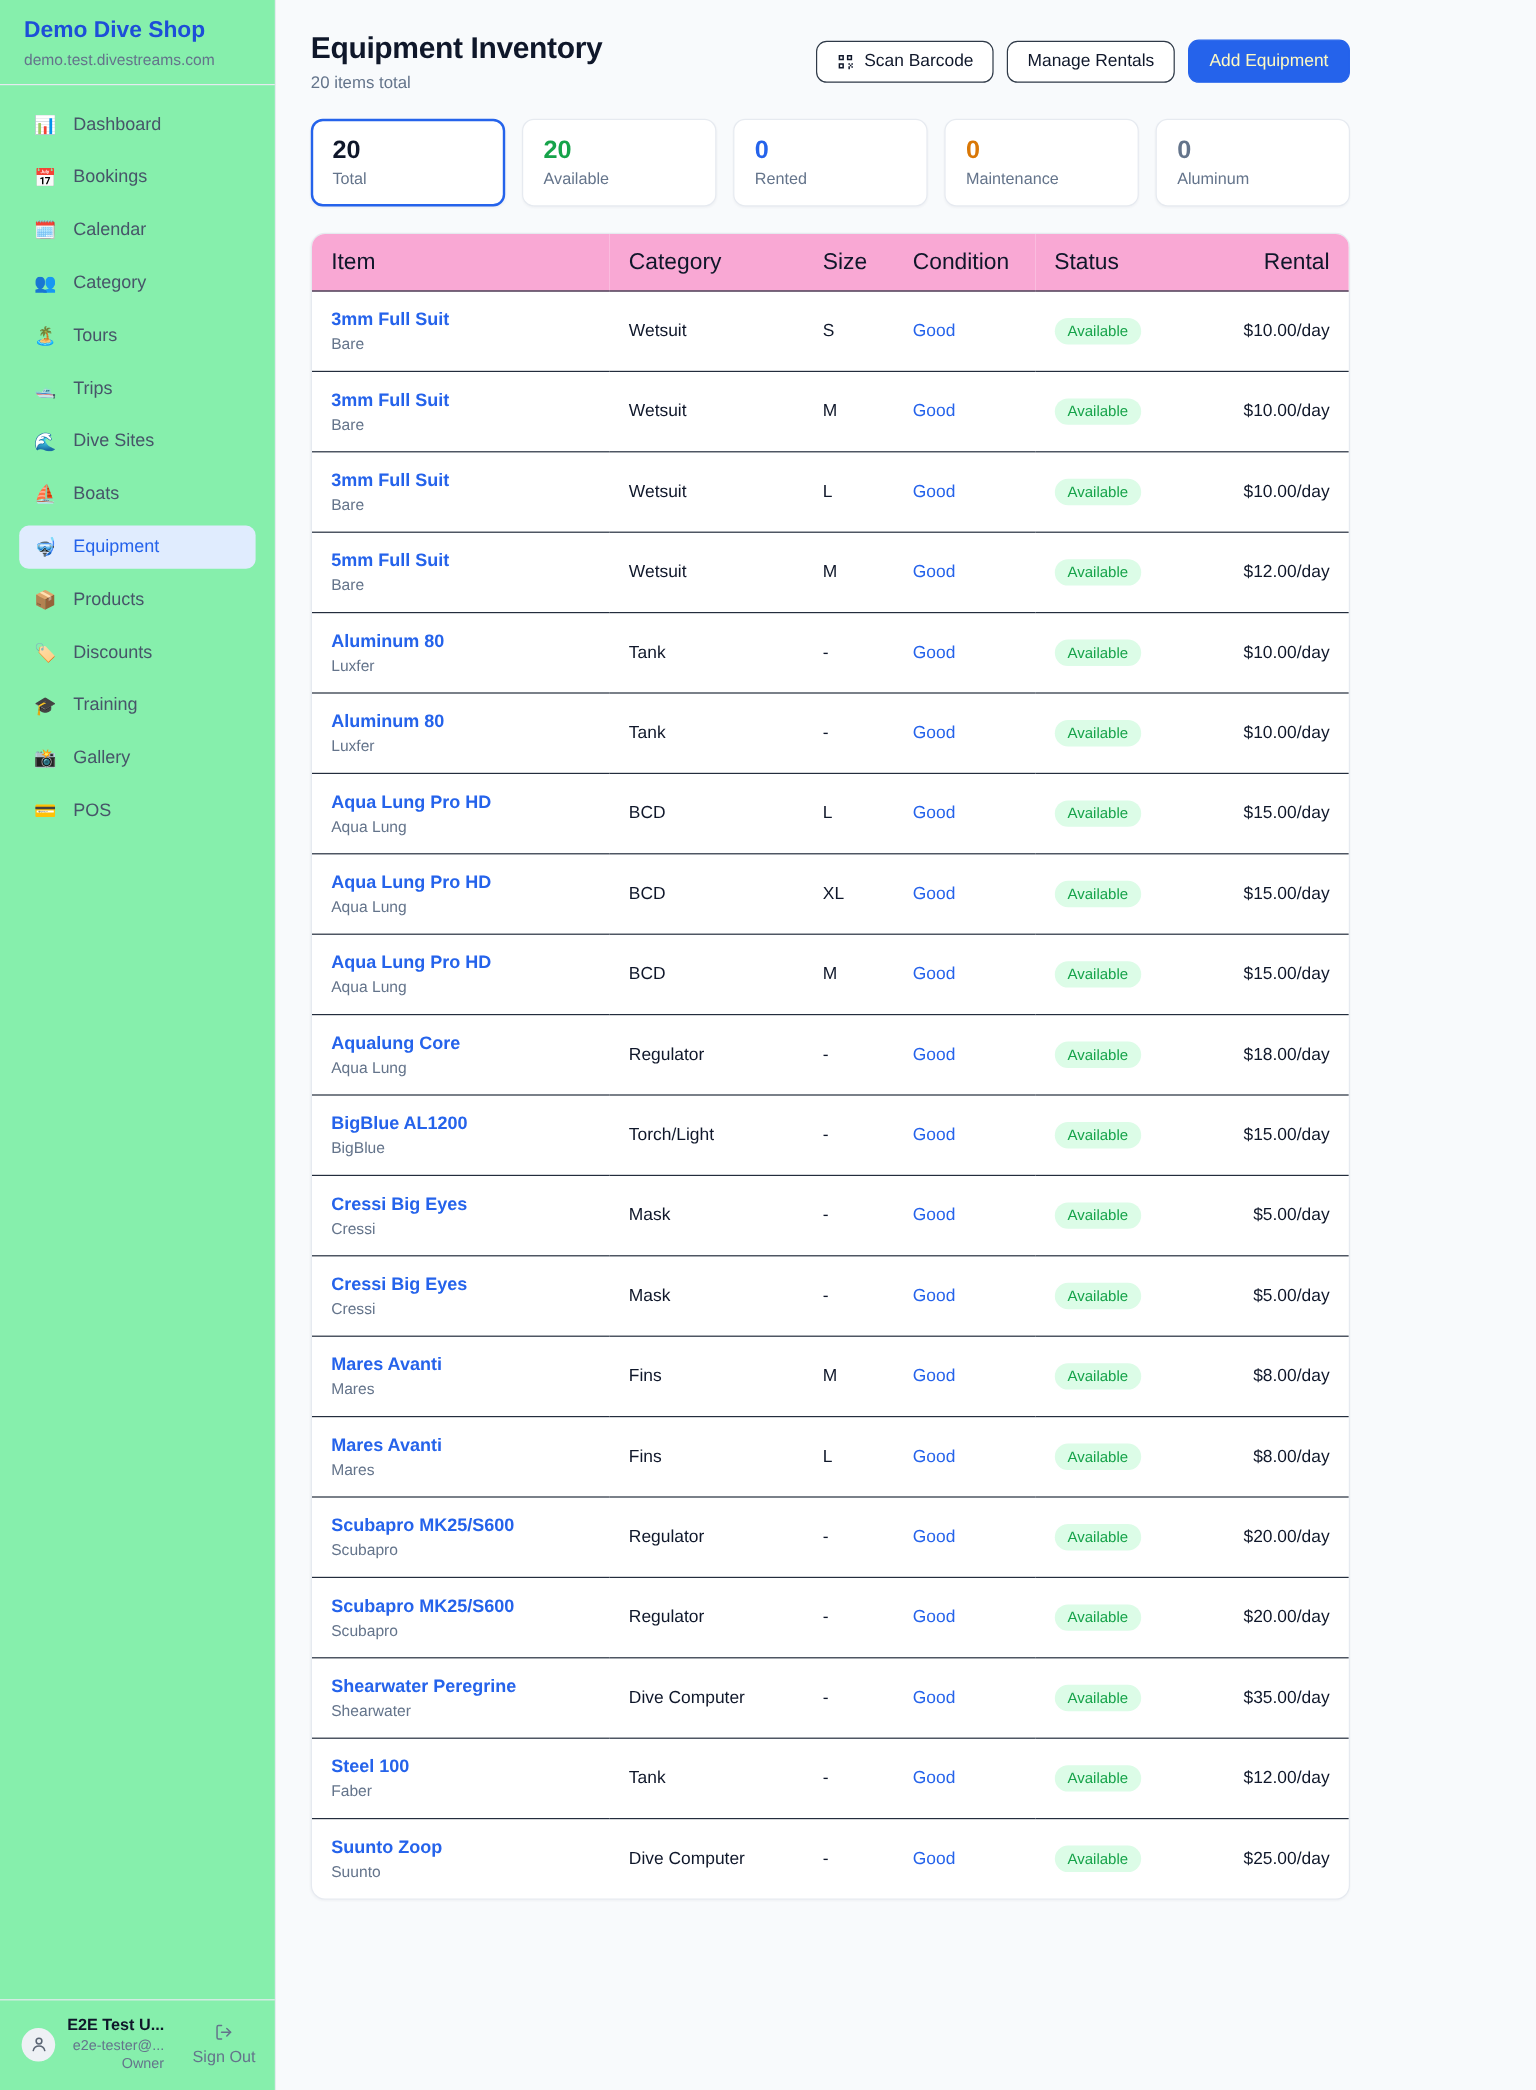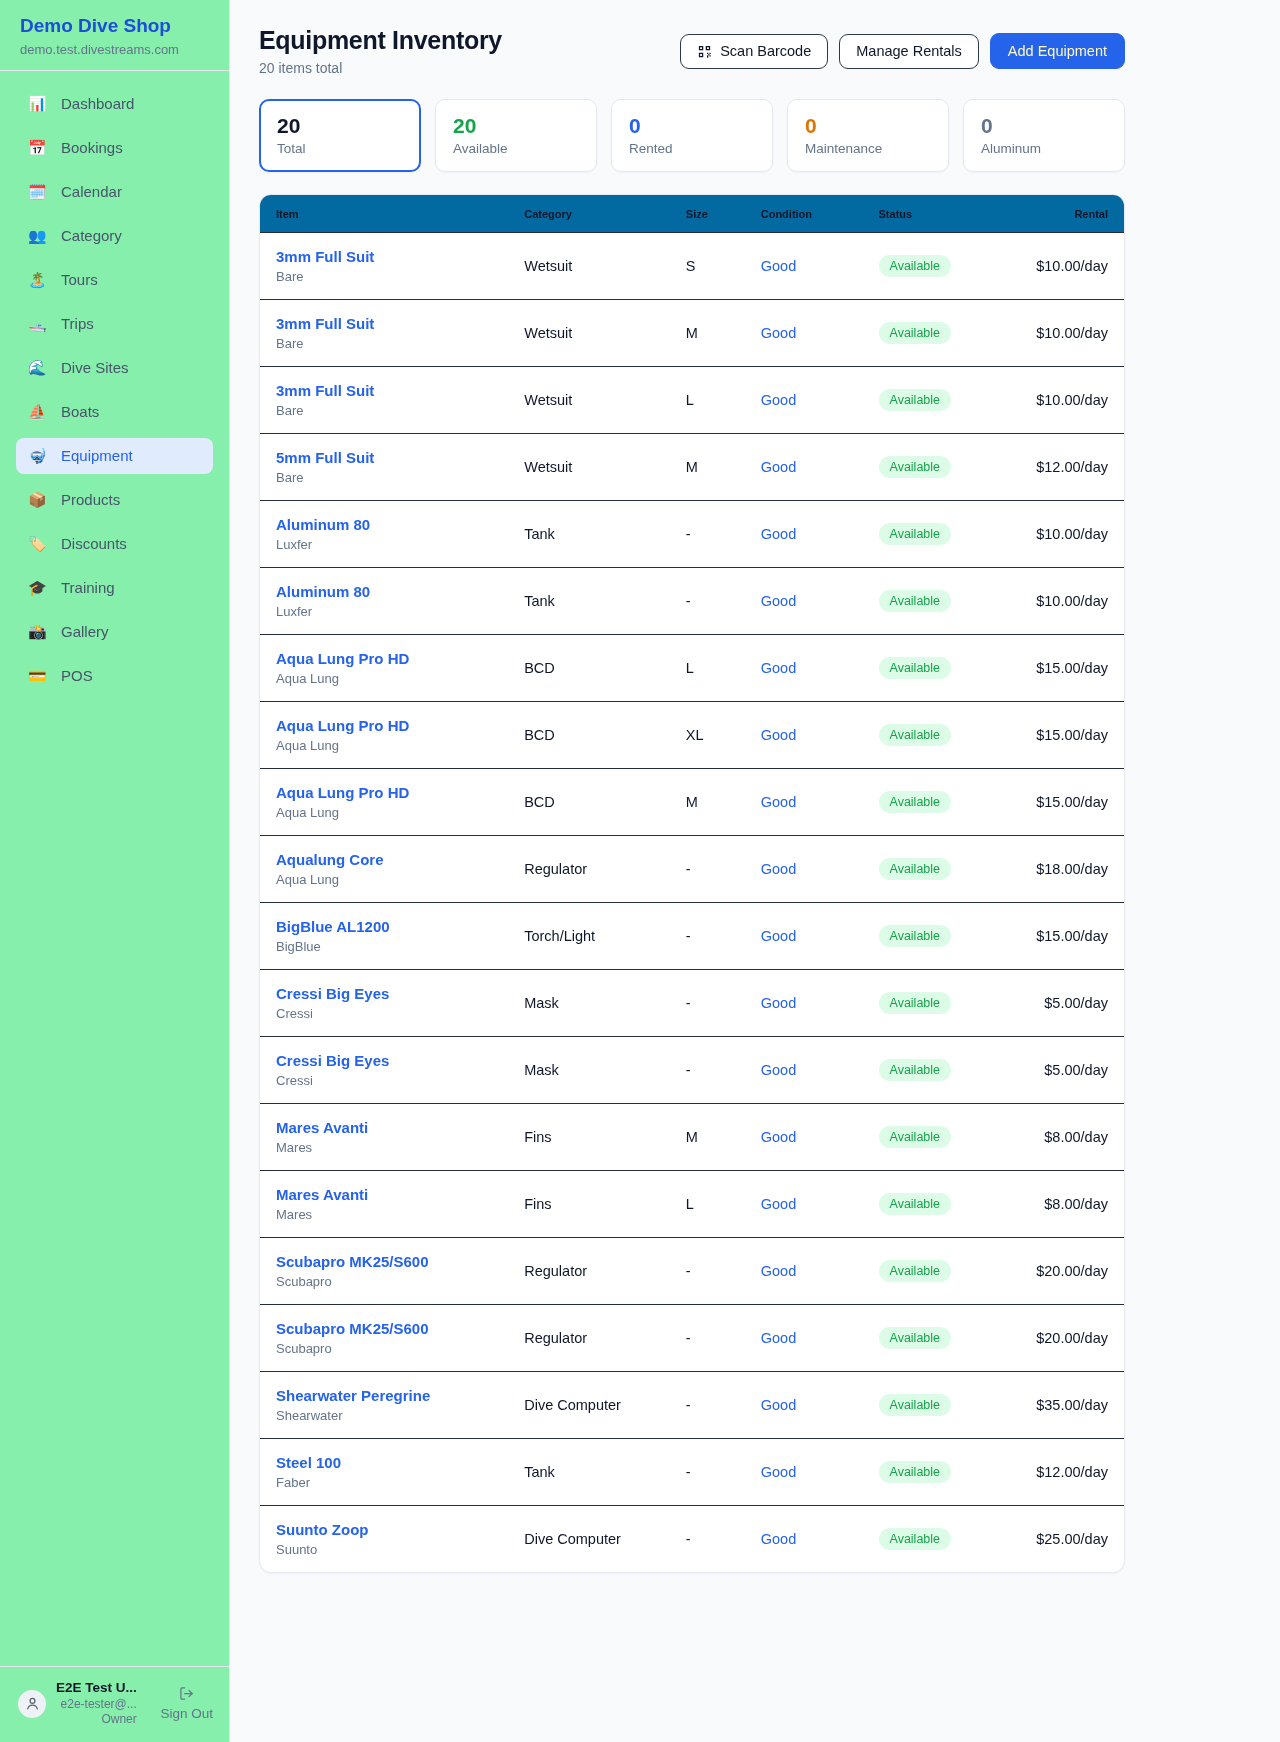--- a/index.html
+++ b/index.html
@@ -83,22 +83,22 @@
     font-size:14.5px;padding:0 8px;font-family:inherit;color:var(--text-dark);cursor:pointer;
   }
   
   .table-card{
     margin-top:22px;margin-bottom:32px;width:866px;background:#fff;
     border:1px solid var(--border-light);border-radius:12px;overflow:hidden;
     box-shadow:0 1px 2px rgba(15,23,42,.04);
   }
   table{width:100%;border-collapse:collapse;}
   thead th{
-    text-align:left;font-size:11px;font-weight:bold;color:var(--text-dark);
-    padding:13px 16px 12px;border-bottom:1px solid var(--border-dark);background:#0369a1;
+    text-align:left;font-size:19px;font-weight:normal;color:var(--text-dark);
+    padding:13px 16px 12px;border-bottom:1px solid var(--border-dark);background:#f9a8d4;
   }
   th.w1{width:249px;} th.w2{width:162px;} th.w3{width:75px;} th.w4{width:118px;} th.w5{width:158px;}
   th.col-rental,td.td-rental{text-align:right;}
   tbody td{
     padding:15px 16px;border-bottom:1px solid var(--border-dark);
     font-size:14.5px;color:var(--text-dark);vertical-align:middle;
   }
   tbody tr:last-child td{border-bottom:none;}
   .item-link{color:var(--accent);font-weight:bold;font-size:15px;text-decoration:none;cursor:pointer;display:inline-block;}
   .item-brand{color:var(--text-gray);font-size:13px;margin-top:4px;}

